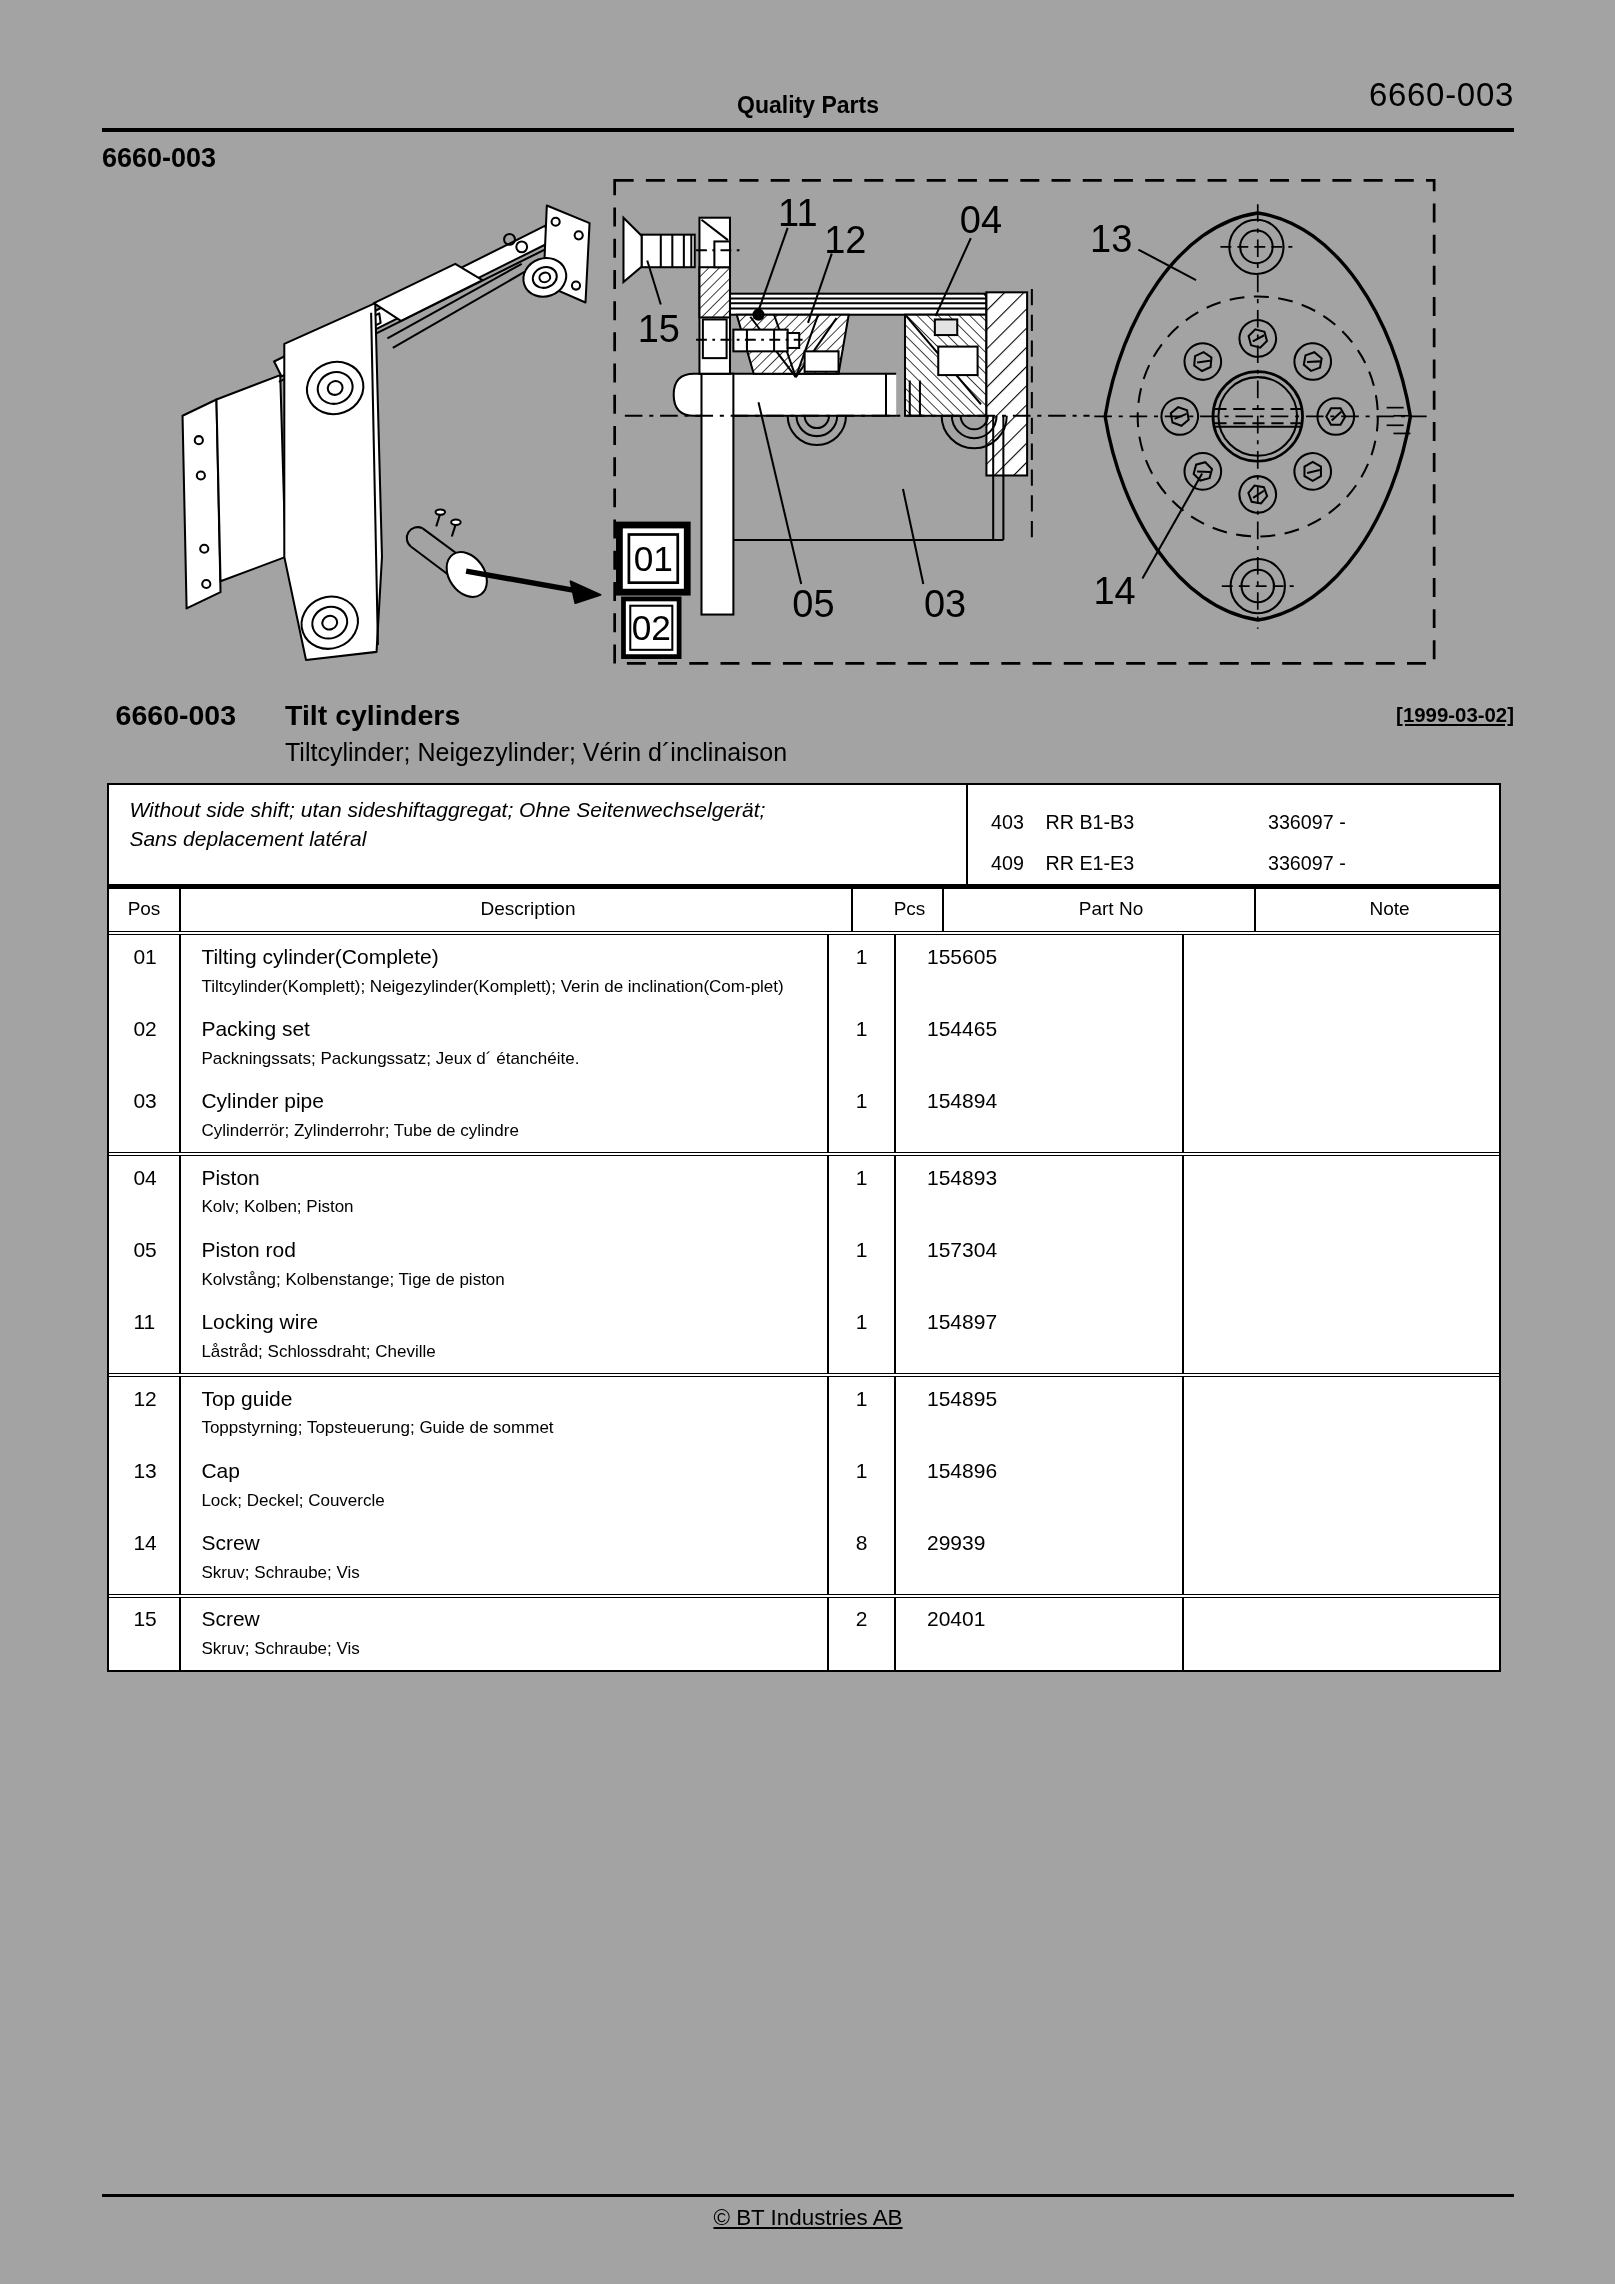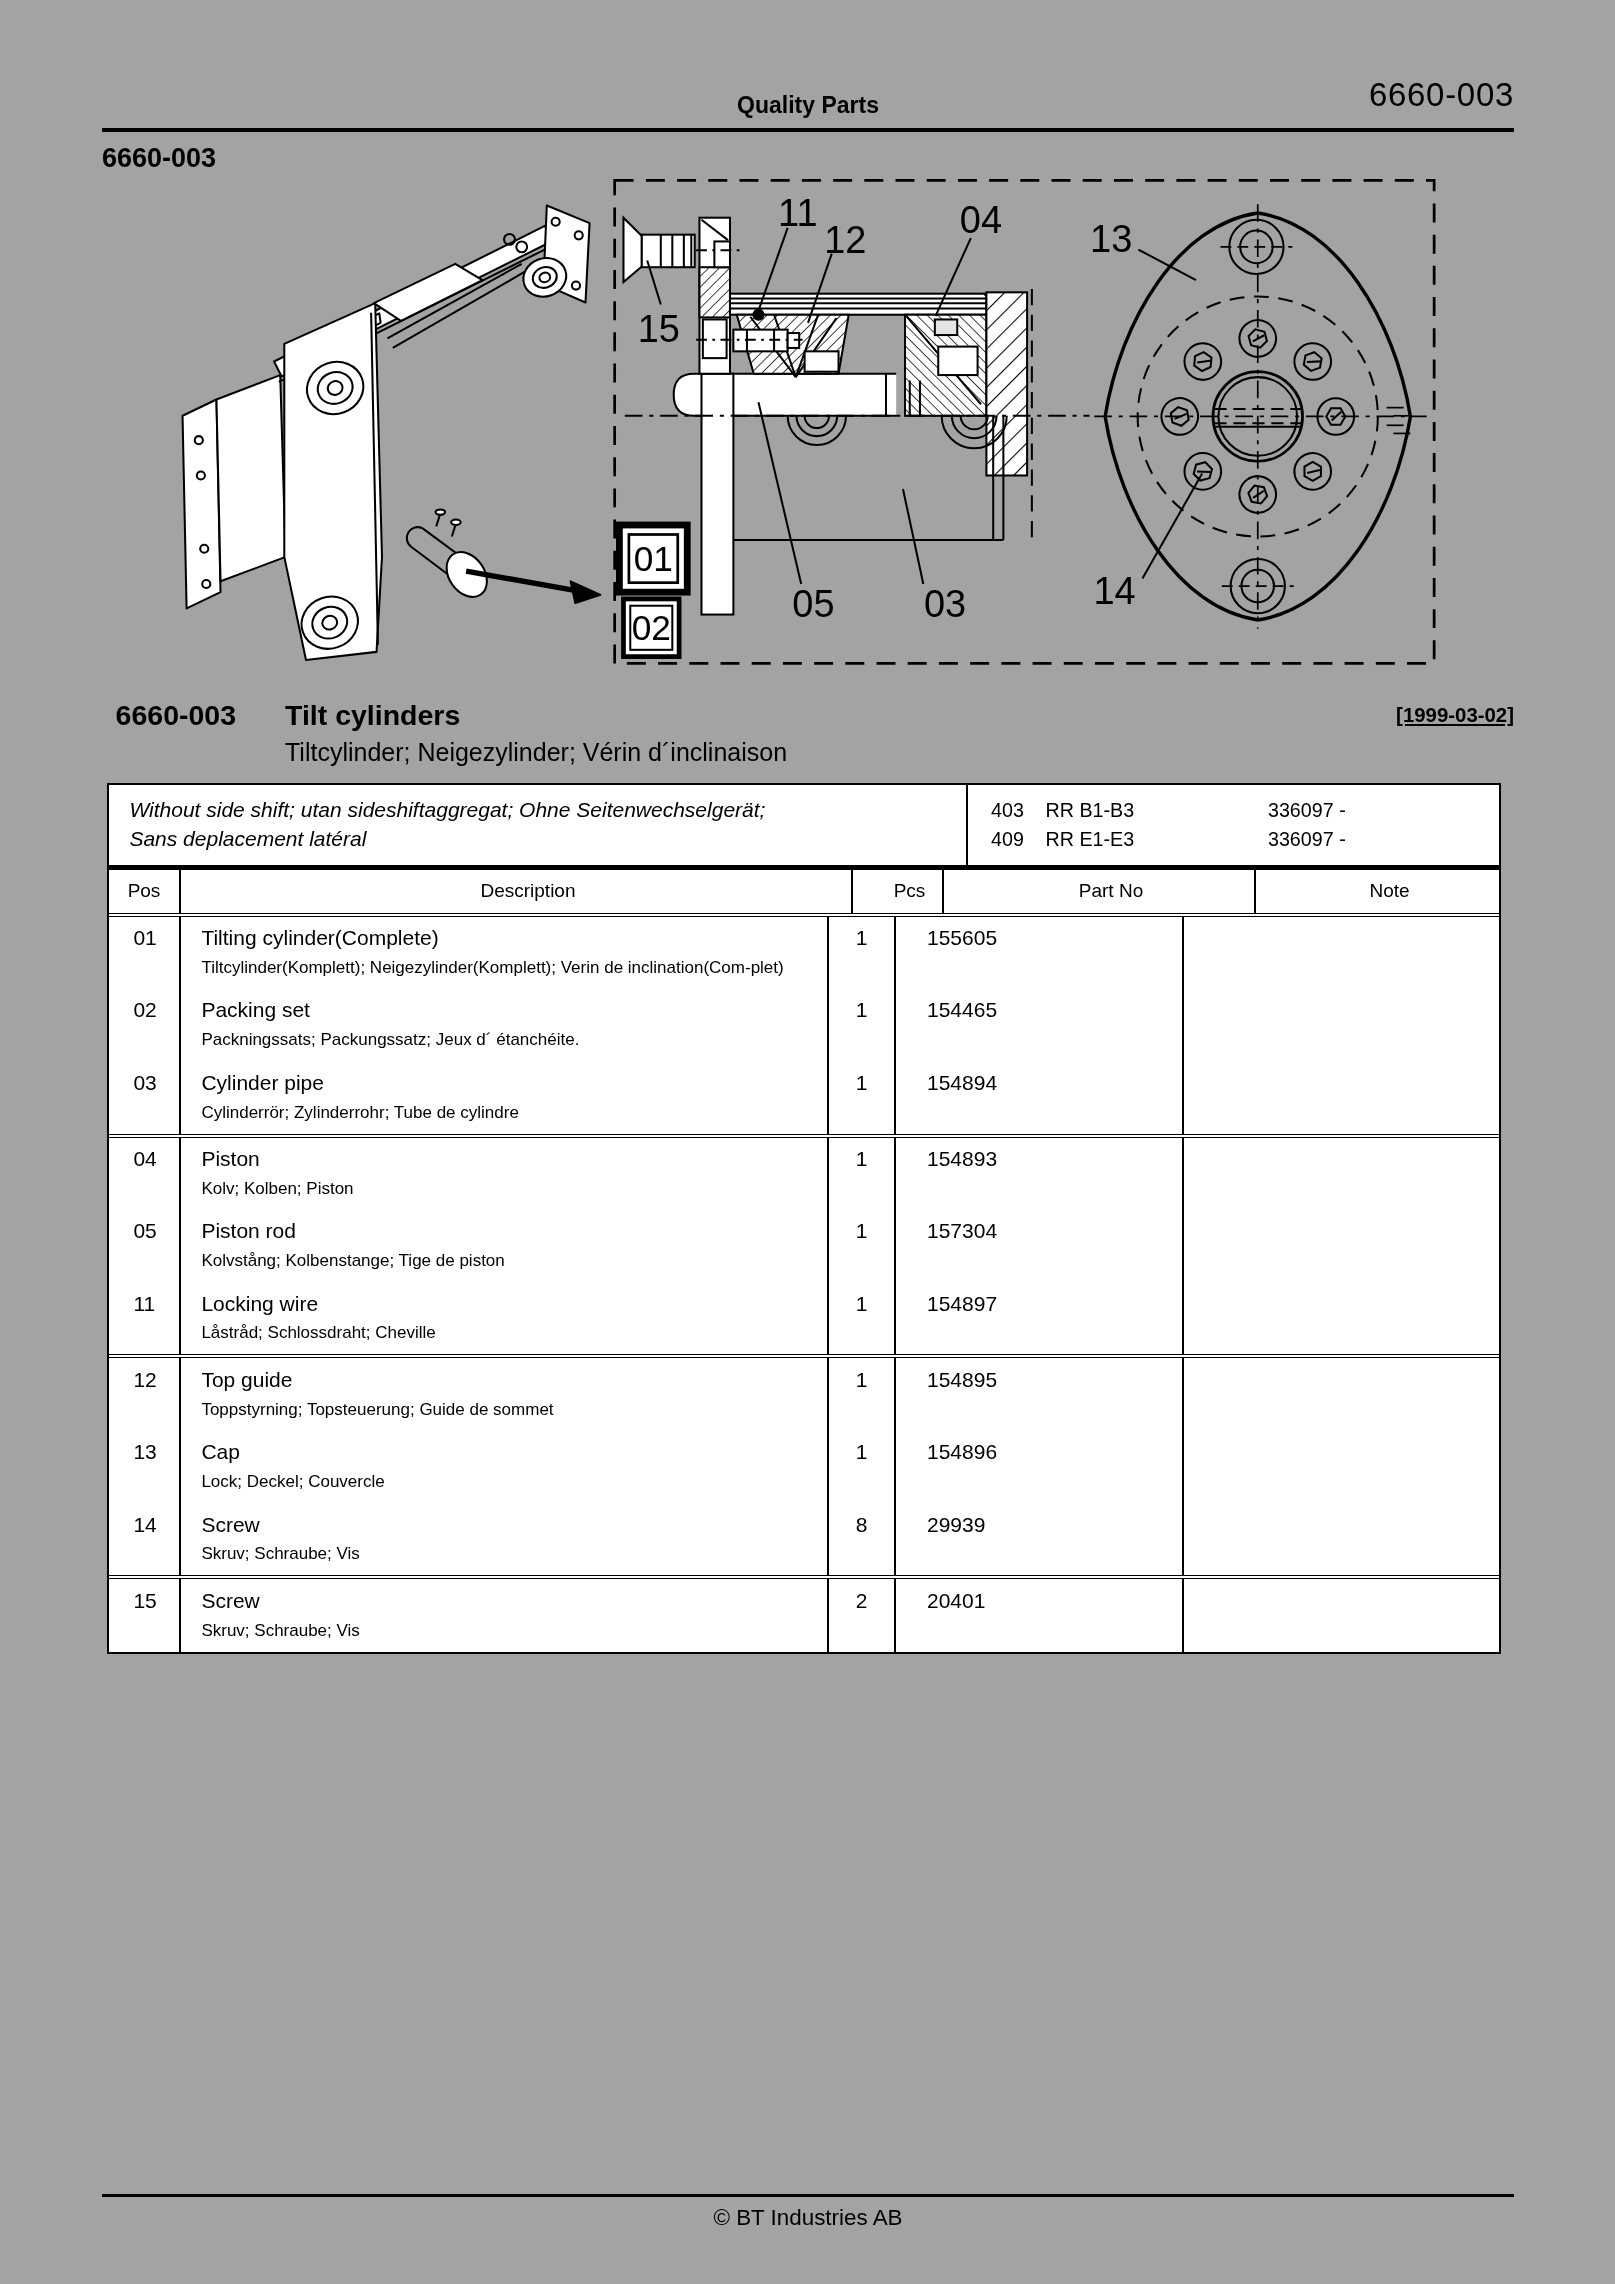--- a/index.html
+++ b/index.html
@@ -17,37 +17,37 @@
   .sec{left:102px;top:699px;width:1412px;}
   .sec-code{position:absolute;left:13.6px;top:0;font-size:28.5px;font-weight:bold;}
   .sec-title{position:absolute;left:183px;top:0;font-size:28.5px;font-weight:bold;}
   .sec-date{position:absolute;right:0;top:5.4px;font-size:20.4px;font-weight:bold;text-decoration:underline;}
   .sec-sub{position:absolute;left:183px;top:39px;font-size:25px;}
   
   .ptable{left:107px;top:783px;width:1394px;border:2.7px solid #000;box-sizing:border-box;background:#fff;}
   .scope{display:grid;grid-template-columns:834px auto;border-bottom:5.4px solid #000;gap:23px;}
   .scope-left{padding:11px 16.3px 12.2px 20.4px;font-size:21px;font-style:italic;line-height:28.5px;}
   .scope-right{border-left:2px solid #000;padding:11px 6.8px 6.8px 23px;font-size:19.7px;line-height:28.5px;}
-  .variant span{display:inline-block;}
+  .variant span{display:inline-block;margin-top:12px;}
   .v-code{width:49px;}
   .v-model{width:217px;}
   .cols,.t-row{display:grid;grid-template-columns:72px 648px 67px 288px auto;}
   .cols{border-bottom:4.1px double #000;gap:24px;}
   .cols > div{padding:9.5px 0 11px 0;text-align:center;font-size:19px;}
   .c-line{border-right:2px solid #000;}
   .t-row > div{padding:9.5px 0 11px 0;font-size:21px;}
   .t-row .pos{padding-left:24.4px;}
   .t-row .pcs{text-align:center;}
   .t-row .part{padding-left:31px;}
   .t-row .desc{padding-left:20.4px;padding-right:17.7px;}
   .t-row .sub{font-size:17px;line-height:21px;margin-top:6.8px;}
   .grp{border-top:4.1px double #000;}
   
   .ft-rule{left:102px;top:2194px;width:1412px;height:3.4px;background:#000;}
-  .ft-text{left:102px;top:2205px;width:1412px;text-align:center;font-size:22.4px;}
+  .ft-text{left:102px;top:2205px;width:1412px;text-align:center;font-size:22.4px;text-decoration:underline;}
   svg text{font-family:"Liberation Sans", sans-serif;}
 </style>
 </head>
 <body>
 
 <div class="page">
 
   <div class="abs hdr-center">Quality Parts</div>
   <div class="abs hdr-right">6660-003</div>
   <div class="abs hdr-rule"></div>

